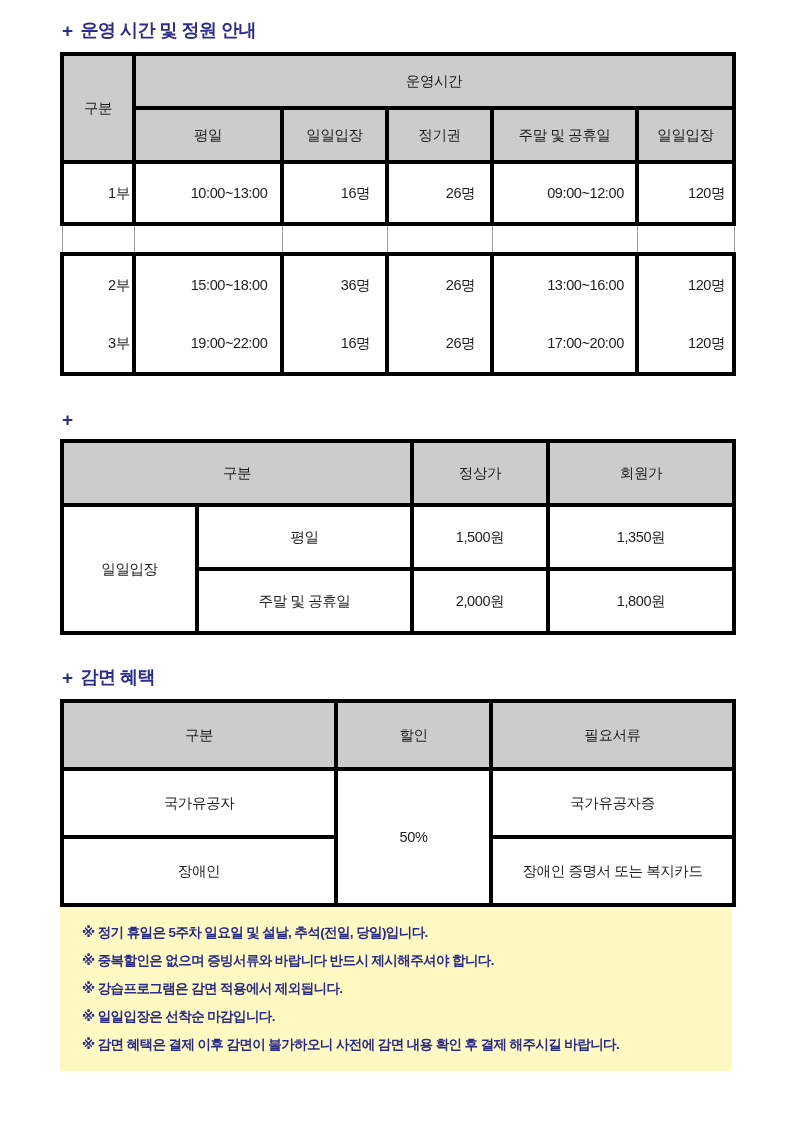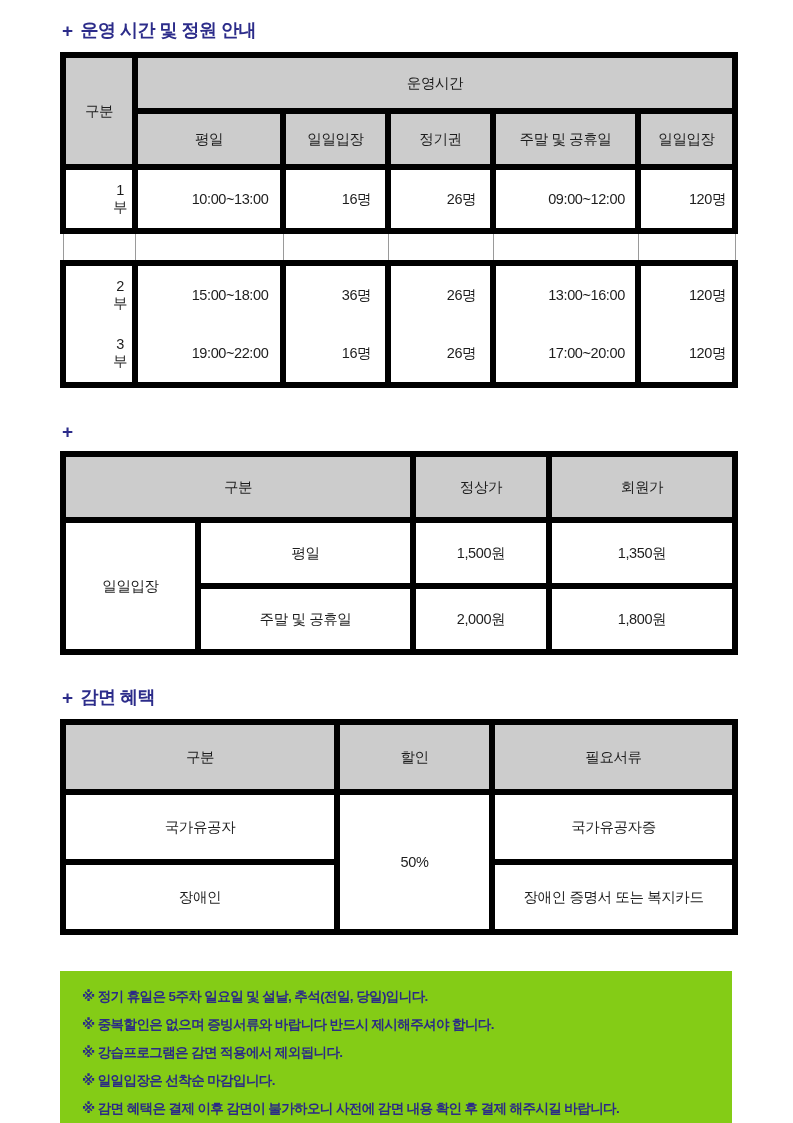--- a/index.html
+++ b/index.html
@@ -37,21 +37,21 @@
     font-weight: bold;
     line-height: 1;
     display: inline-block;
   }
   table {
     border-collapse: collapse;
     width: 672px;
     table-layout: fixed;
   }
   table td, table th {
-    border: 6px solid #000000;
+    border: 4px solid #000000;
     font-size: 14.5px;
     font-weight: normal;
     text-align: center;
     color: #1d1d1d;
     padding: 6px 2px;
     letter-spacing: -0.4px;
   }
   .hdr {
     background: #cccccc;
     font-weight: normal;
@@ -79,23 +79,22 @@
   #table-daily td {
     height: 48px;
   }
   
   #table-discount td {
     height: 52px;
   }
   .notes {
     width: 672px;
     box-sizing: border-box;
-    background: #84cc16;
+    background: #fef9c3;
     padding: 18px 22px 18px 22px;
-    margin-top: 36px;
   }
   .note-line {
     font-size: 13.5px;
     color: #2b2b86;
     font-weight: bold;
     letter-spacing: -0.6px;
     margin-bottom: 11px;
     line-height: 1.25;
   }
   .note-line:last-child {

